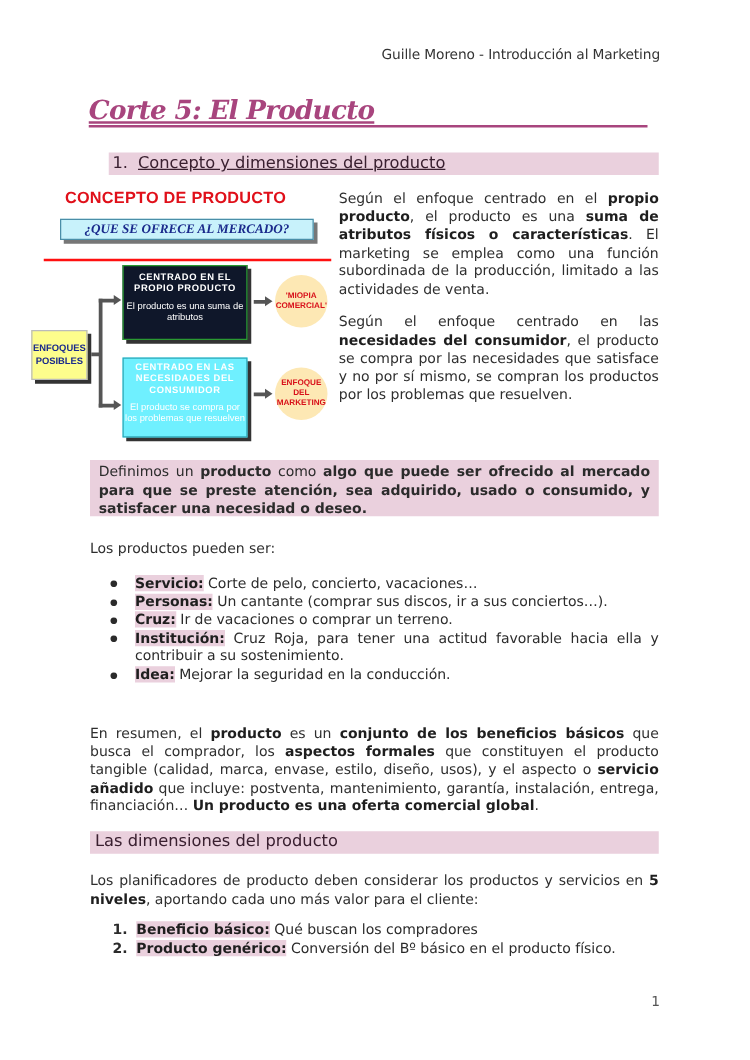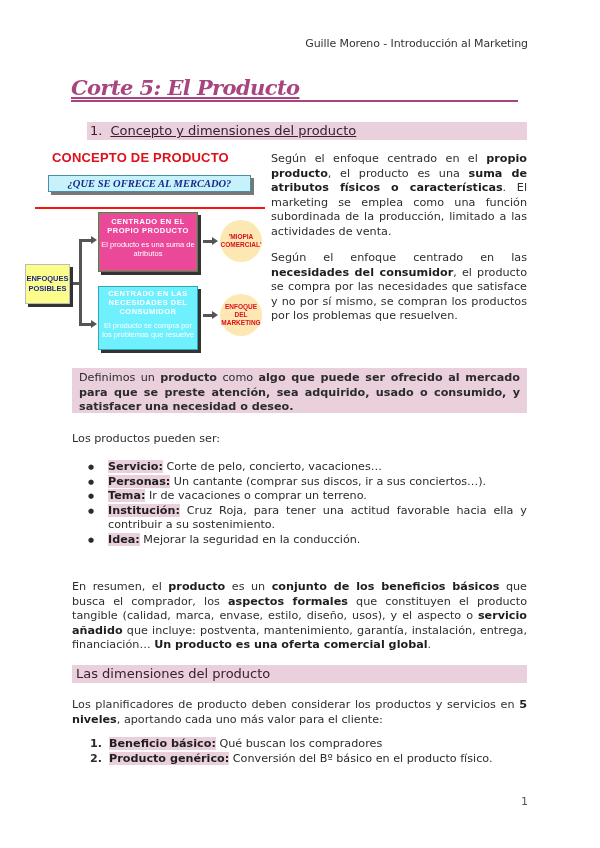--- a/index.html
+++ b/index.html
@@ -41,21 +41,21 @@
       font-family: Liberation Serif, serif; font-style: italic; font-weight: bold;
       font-size: 10.5px; color: #1a2a8c; text-align: center; line-height: 15px;
     }
     .diag-redline { position: absolute; left: 10px; top: 59px; width: 230px; height: 2px; background: #ff1010; }
     .diag-box {
       position: absolute; font-family: "Liberation Sans", sans-serif; color: #fff;
       text-align: center; font-size: 7.5px; line-height: 9px; box-shadow: 3px 3px 0 #333;
     }
     .box-enfoques { left: 0px; top: 116px; width: 45px; height: 40px; background: #fdfd8c;
       color: #1a2a8c; font-weight: bold; font-size: 7.5px; padding-top: 9px; line-height: 10px; border: 1px solid #bbb; }
-    .box-green { left: 73px; top: 64px; width: 100px; height: 60px; background: #ec4899; border: 1px solid #2a9a32; padding-top: 4px; }
+    .box-green { left: 73px; top: 64px; width: 100px; height: 60px; background: #0f172a; border: 1px solid #2a9a32; padding-top: 4px; }
     .box-cyan { left: 73px; top: 138px; width: 100px; height: 64px; background: #6ff0ff; border: 1px solid #30a8b8; padding-top: 2px; }
     .box-green .b-title, .box-cyan .b-title { font-weight: bold; letter-spacing: 0.5px; margin-bottom: 5px; }
     .circle {
       position: absolute; width: 42px; height: 42px; border-radius: 50%;
       background: #fde8b4; color: #d8101a; font-family: "Liberation Sans", sans-serif;
       font-weight: bold; font-size: 6.5px; text-align: center; line-height: 8px;
       display: flex; align-items: center; justify-content: center;
     }
     .circle-miopia { left: 195px; top: 72px; }
     .circle-enfoque { left: 195px; top: 146px; }
@@ -114,21 +114,21 @@
   <div class="arrow-head" style="left:66px; top:88px;"></div>
   <div class="conn" style="left:54px; top:175px; width:13px; height:3px;"></div>
   <div class="arrow-head" style="left:66px; top:172px;"></div>
 
   <div class="diag-box box-green">
     <div class="b-title">CENTRADO EN EL PROPIO PRODUCTO</div>
     <div>El producto es una suma de atributos</div>
   </div>
   <div class="diag-box box-cyan">
     <div class="b-title">CENTRADO EN LAS NECESIDADES DEL CONSUMIDOR</div>
-    <div>El producto se compra por los problemas que resuelve</div>
+    <div>El producto se compra por los problemas que resuelven</div>
   </div>
 
   <div class="conn" style="left:178px; top:92px; width:10px; height:3px;"></div>
   <div class="arrow-head" style="left:187px; top:89px;"></div>
   <div class="conn" style="left:178px; top:166px; width:10px; height:3px;"></div>
   <div class="arrow-head" style="left:187px; top:163px;"></div>
 
   <div class="circle circle-miopia">'MIOPIA COMERCIAL'</div>
   <div class="circle circle-enfoque">ENFOQUE DEL MARKETING</div>
 </div>
@@ -137,21 +137,21 @@
 
 <p class="para" id="p-necesidades"><span>Según el enfoque centrado en las </span><b>necesidades del consumidor</b><span>, el producto se compra por las necesidades que satisface y no por sí mismo, se compran los productos por los problemas que resuelven.</span></p>
 
 <div class="def-box"><span>Definimos un </span><b>producto</b><span> como </span><b>algo que puede ser ofrecido al mercado para que se preste atención, sea adquirido, usado o consumido, y satisfacer una necesidad o deseo.</b></div>
 
 <p class="para" id="p-intro">Los productos pueden ser:</p>
 
 <ul class="bullets">
   <li><span class="hl">Servicio:</span><span> Corte de pelo, concierto, vacaciones…</span></li>
   <li><span class="hl">Personas:</span><span> Un cantante (comprar sus discos, ir a sus conciertos…).</span></li>
-  <li><span class="hl">Tema:</span><span> Ir de vacaciones o comprar un terreno.</span></li>
+  <li><span class="hl">Cruz:</span><span> Ir de vacaciones o comprar un terreno.</span></li>
   <li><span class="hl">Institución:</span><span> Cruz Roja, para tener una actitud favorable hacia ella y contribuir a su sostenimiento.</span></li>
   <li><span class="hl">Idea:</span><span> Mejorar la seguridad en la conducción.</span></li>
 </ul>
 
 <p class="para" id="p-resumen"><span>En resumen, el </span><b>producto</b><span> es un </span><b>conjunto de los beneficios básicos</b><span> que busca el comprador, los </span><b>aspectos formales</b><span> que constituyen el producto tangible (calidad, marca, envase, estilo, diseño, usos), y el aspecto o </span><b>servicio añadido</b><span> que incluye: postventa, mantenimiento, garantía, instalación, entrega, financiación… </span><b>Un producto es una oferta comercial global</b><span>.</span></p>
 
 <div class="section-heading" id="sec2">Las dimensiones del producto</div>
 
 <p class="para" id="p-planif"><span>Los planificadores de producto deben considerar los productos y servicios en </span><b>5 niveles</b><span>, aportando cada uno más valor para el cliente:</span></p>
 

